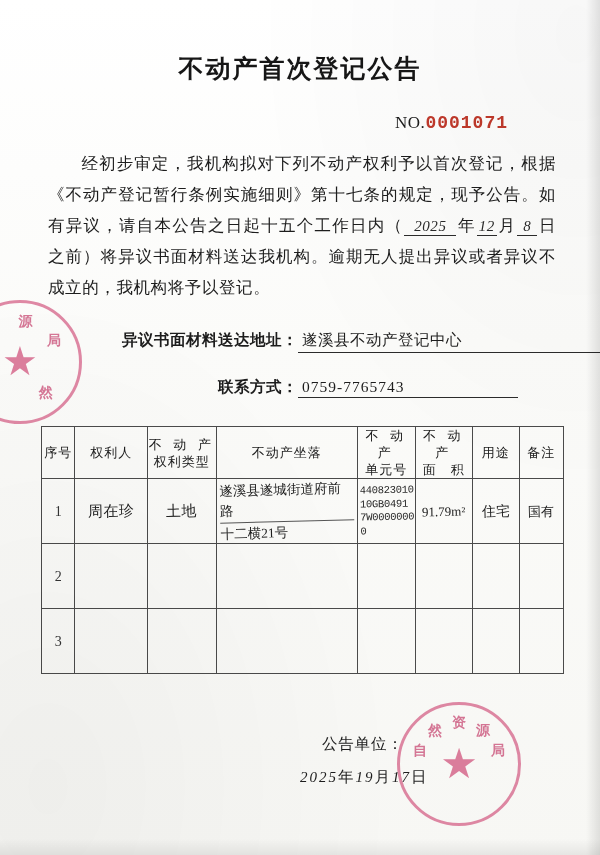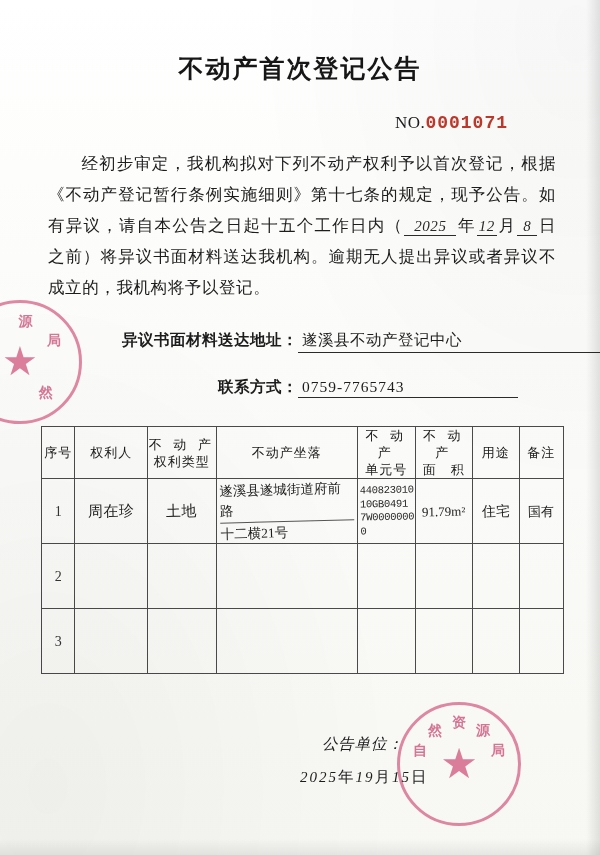--- a/index.html
+++ b/index.html
@@ -213,21 +213,21 @@
   .issuer-block {
     position: absolute;
     top: 727px;
     left: 322px;
     font-size: 15.5px;
     line-height: 33px;
     letter-spacing: 0.8px;
     font-family: "Liberation Sans", sans-serif;
     z-index: 3;
   }
-  .issuer-block .issuer-label { display: block; font-style: italic; }
+  .issuer-block .issuer-label { display: block; }
   .issuer-date {
     display: block;
     margin-left: -22px;
     font-family: "Liberation Serif", serif;
     letter-spacing: 2px;
   }
   .issuer-date .dnum {
     font-family: "Liberation Serif", serif;
     font-style: italic;
     font-size: 15px;
@@ -379,21 +379,21 @@
           </td>
         <td><span class="hand-area"></span></td>
         <td><span class="hand hand-use"></span></td>
         <td><span class="hand hand-note"></span></td>
       </tr>
     </tbody>
   </table>
 
   <div class="issuer-block">
     <span class="issuer-label">公告单位：</span>
-    <span class="issuer-date"><span class="dnum">2025</span><span>年</span><span class="dnum">19</span><span>月</span><span class="dnum">15</span><span>日</span></span>
+    <span class="issuer-date"><span class="dnum">2025</span><span>年</span><span class="dnum">19</span><span>月</span><span class="dnum">17</span><span>日</span></span>
   </div>
 
   <div class="stamp" id="stamp-left">
     <div class="ring-text">
 
       <span style="transform: translate(-50%,-50%) rotate(8deg) translateY(-40px) rotate(-8deg);">源</span>
       <span style="transform: translate(-50%,-50%) rotate(58deg) translateY(-40px) rotate(-58deg);">局</span>
       <span style="transform: translate(-50%,-50%) rotate(140deg) translateY(-40px) rotate(-140deg);">然</span>
     </div>
     <div class="star">★</div>

